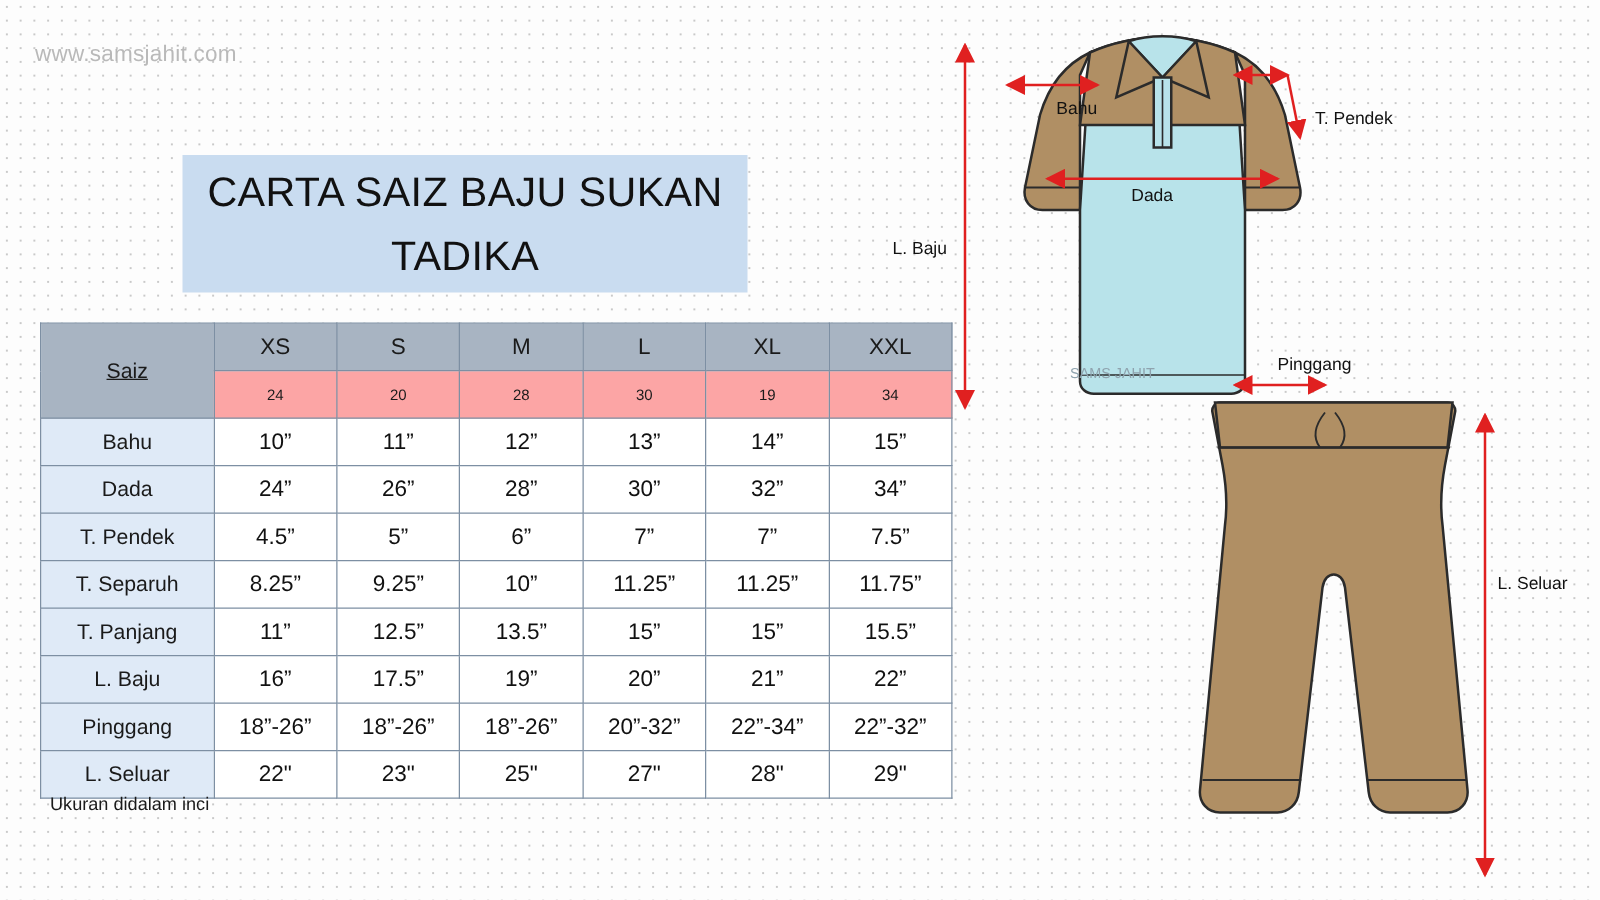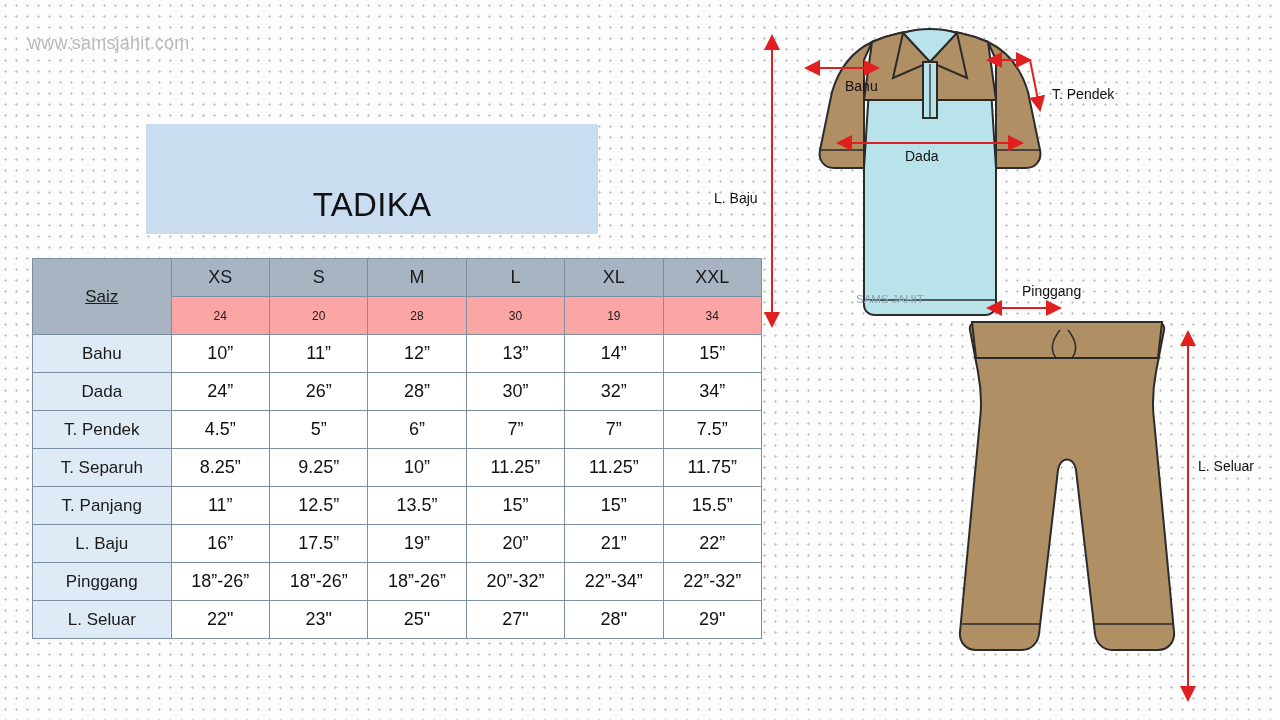--- a/index.html
+++ b/index.html
@@ -146,21 +146,21 @@
 </style>
 </head>
 <body>
 
 <div class="dot-bg"></div>
 
 <div class="watermark">www.samsjahit.com</div>
 
 <div class="title-box">
   <div class="title-text">
-    <br>
+    <span>CARTA SAIZ BAJU SUKAN</span><br>
     <span>TADIKA</span>
   </div>
 </div>
 
 <table class="size-table">
   <tbody>
     <tr>
       <td class="hdr-saiz" rowspan="2">Saiz</td>
       <td class="hdr-size">XS</td>
       <td class="hdr-size">S</td>
@@ -254,20 +254,21 @@
       <td class="cell">23"</td>
       <td class="cell">25"</td>
       <td class="cell">27"</td>
       <td class="cell">28"</td>
       <td class="cell">29"</td>
     </tr>
   </tbody>
 </table>
 
 <div class="note">
+  <div>Ukuran didalam inci</div>
 </div>
 
 <div class="illus">
   <svg width="520" height="720" viewBox="0 0 520 720" xmlns="http://www.w3.org/2000/svg">
     <defs>
       <marker id="arrR" markerWidth="8" markerHeight="8" refX="7" refY="4" orient="auto">
         <path d="M0,0 L8,4 L0,8 z" fill="#e02020"></path>
       </marker>
       <marker id="arrL" markerWidth="8" markerHeight="8" refX="1" refY="4" orient="auto">
         <path d="M8,0 L0,4 L8,8 z" fill="#e02020"></path>

